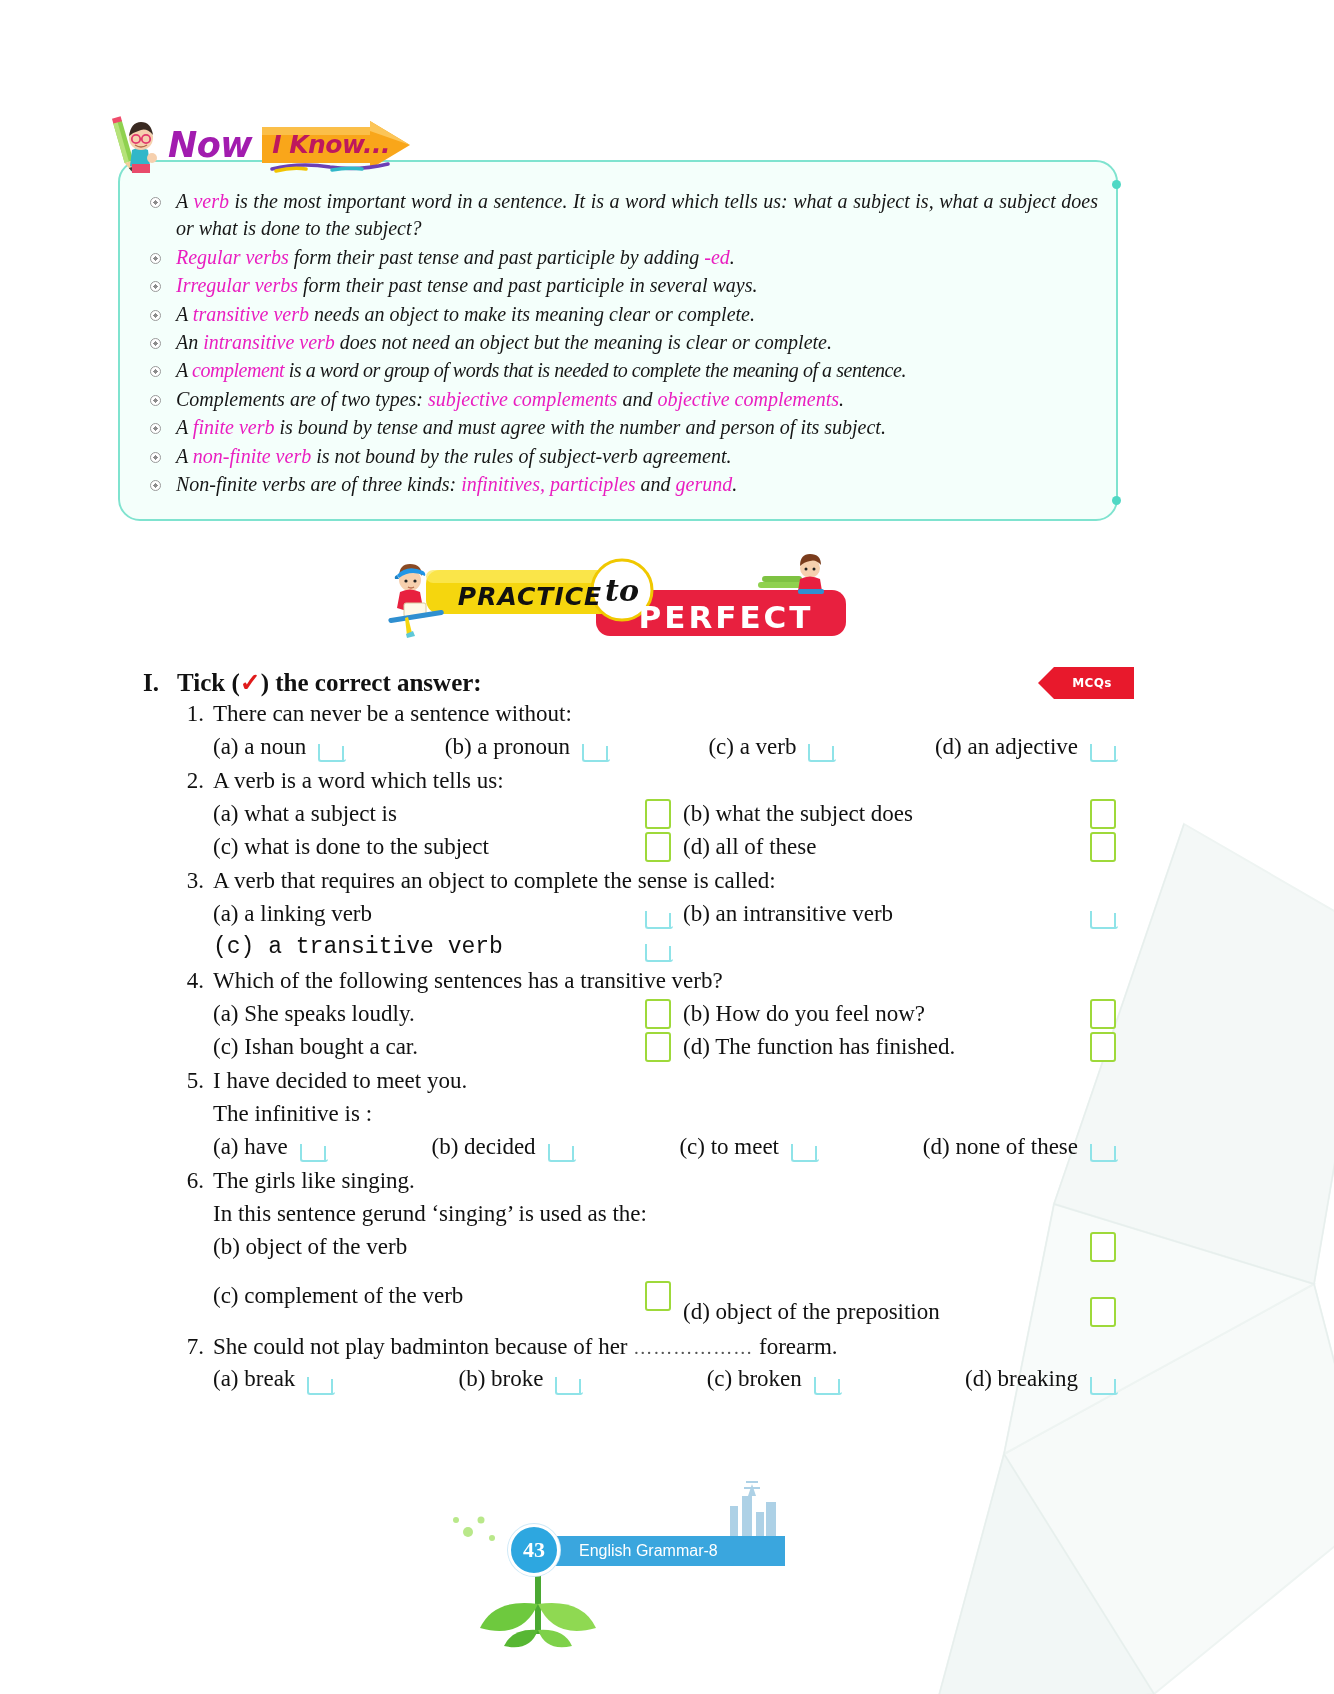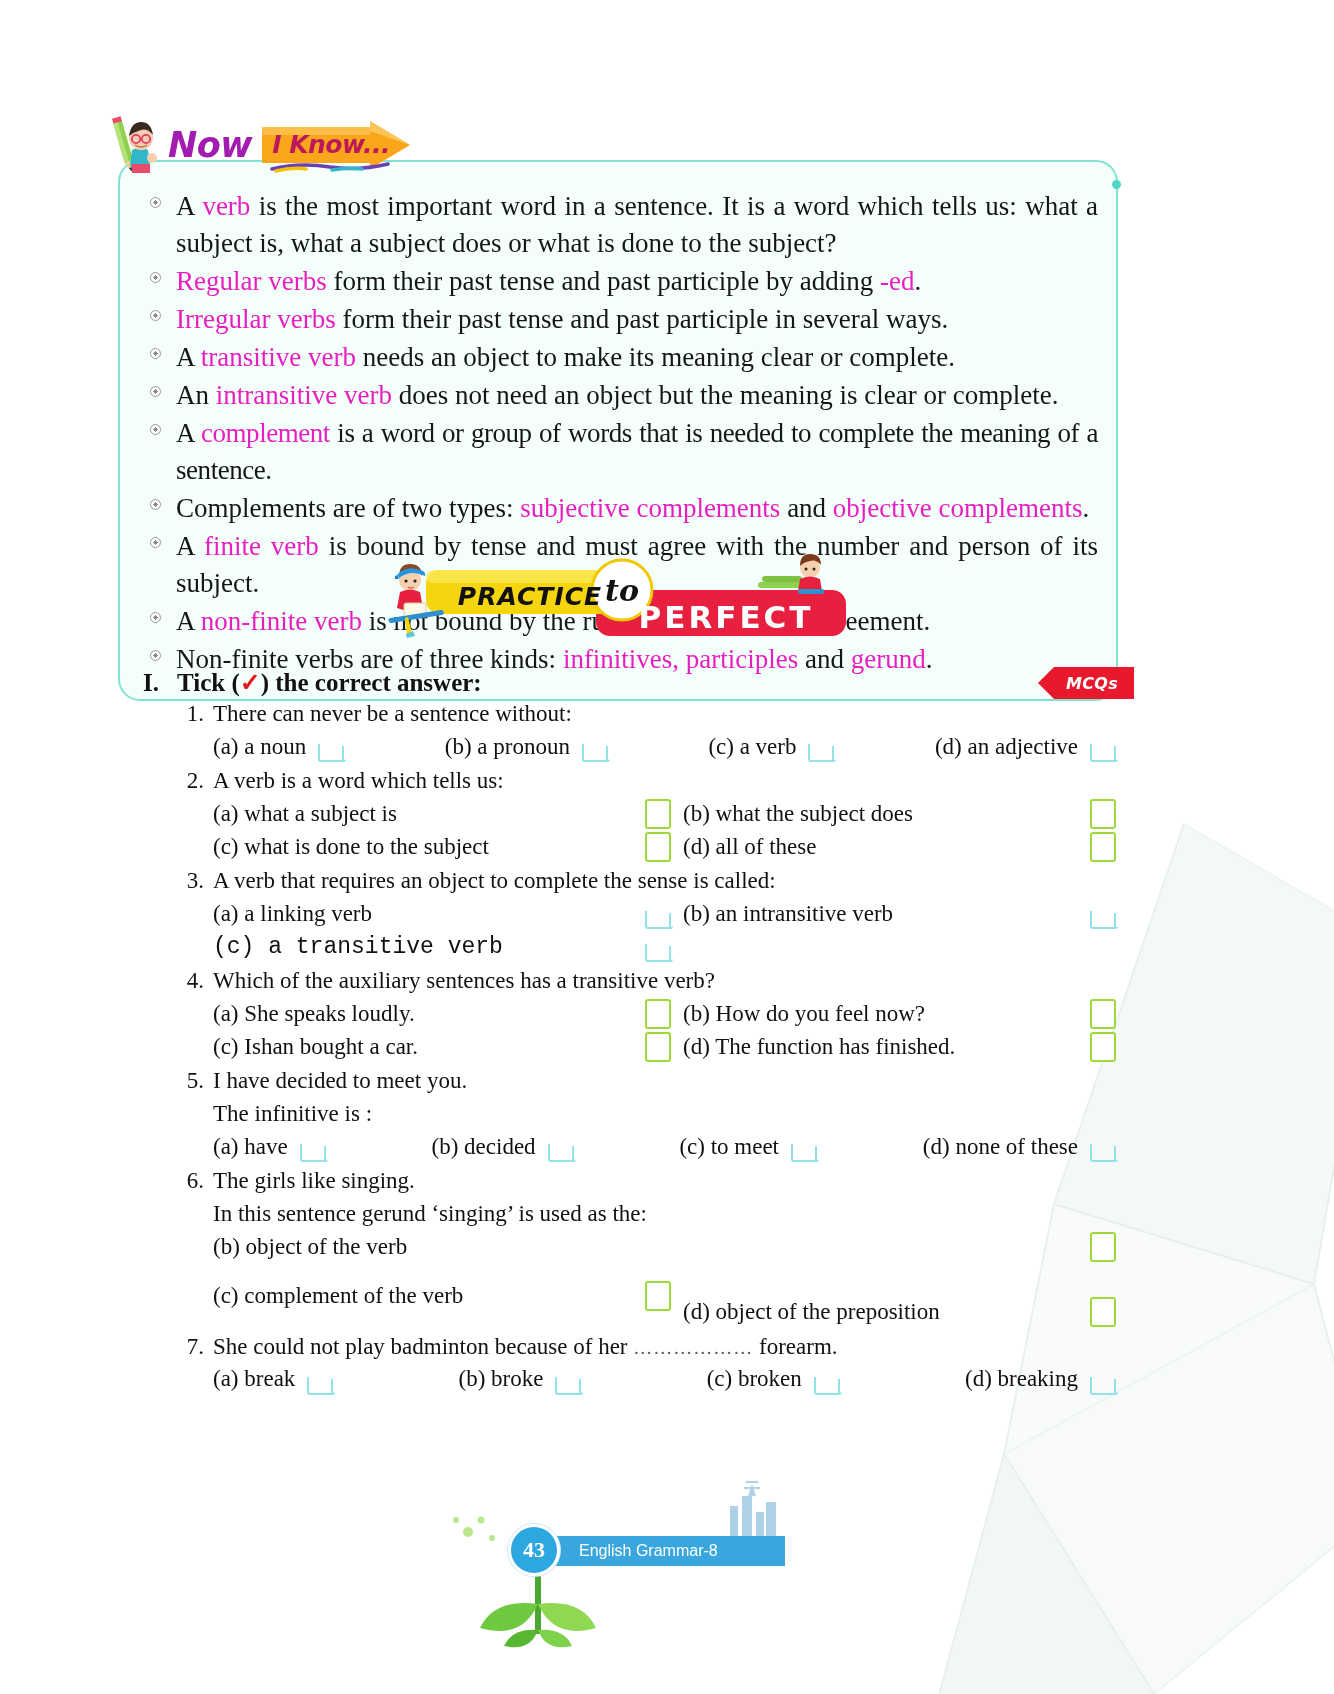--- a/index.html
+++ b/index.html
@@ -48,22 +48,22 @@
   .iknow-arrow .lbl {
     position:absolute; left:14px; top:9px;
     font-family:"DejaVu Sans", sans-serif;
     font-weight:bold; font-style:italic; font-size:25px; color:#be185d;
     letter-spacing:-.5px; white-space:nowrap; z-index:2;
   }
 
   ul.know-list { list-style:none; margin:0; padding:0; }
   ul.know-list li {
     position:relative; padding-left:34px;
-    font-size:27px; line-height:1.37; color:#161616;
-    margin-bottom:1px; text-align:justify;
+    font-size:20px; line-height:1.37; color:#161616;
+    margin-bottom:1px; text-align:justify;font-style:italic;
   }
   ul.know-list li .bullet {
     position:absolute; left:8px; top:9px;
     width:11px; height:11px; border-radius:50%;
     border:1.5px solid #9a9a9a;
     background:radial-gradient(circle at 50% 50%, #8c8c8c 0 32%, #ffffff 34% 100%);
   }
   .pk { color:#e91ec0; }
   .tight { letter-spacing:-0.45px; }
 
@@ -79,22 +79,22 @@
   .section-head .rn { width:22px; }
   .tickmark { color:#e01b1b; font-weight:bold; }
 
   .mcq-badge {
     position:absolute; left:1038px; top:667px; z-index:4;
     width:96px; height:32px;
   }
   .mcq-badge .txt {
     position:absolute; inset:0; display:flex; align-items:center; justify-content:center;
     padding-left:12px;
-    font-family:"DejaVu Sans", sans-serif; font-weight:bold; font-style:italic;
-    font-size:16px; color:#fff; letter-spacing:.3px;
+    font-family:"DejaVu Sans", sans-serif; font-weight:bold; 
+    font-size:12px; color:#fff; letter-spacing:.3px;
   }
 
   .qlist { position:absolute; left:178px; top:698px; width:950px; z-index:3; }
   .q { position:relative; margin-bottom:2px; }
   .q-stem { display:flex; gap:9px; font-size:23px; line-height:1.42; color:#111; }
   .q-num { width:26px; flex:0 0 26px; text-align:right; }
   .q-sub { margin-left:35px; font-size:23px; line-height:1.42; color:#111; }
 
   .opt-row { display:flex; margin-left:35px; font-size:23px; line-height:1.42; color:#111; }
   .opt { display:flex; align-items:center; }
@@ -351,21 +351,21 @@
       <div class="opt-row">
         <span class="opt" style="width: 470px; flex: 0 0 470px; justify-content: space-between; font-family: Liberation Mono, monospace;">
           <span class="lbl">(c) a transitive verb</span>
           <span class="cb corner"></span>
         </span>
       </div>
     </div>
     <div class="q">
       <div class="q-stem">
         <span class="q-num">4.</span>
-        <span>Which of the auxiliary sentences has a transitive verb?</span>
+        <span>Which of the following sentences has a transitive verb?</span>
       </div>
       <div class="opt-row">
         <span class="opt" style="width: 470px; flex: 0 0 470px; justify-content: space-between;">
           <span class="lbl">(a) She speaks loudly.</span>
           <span class="cb full"></span>
         </span>
         <span class="opt" style="width: auto; flex: 1 1 auto; justify-content: space-between;">
           <span class="lbl">(b) How do you feel now?</span>
           <span class="cb full"></span>
         </span>

